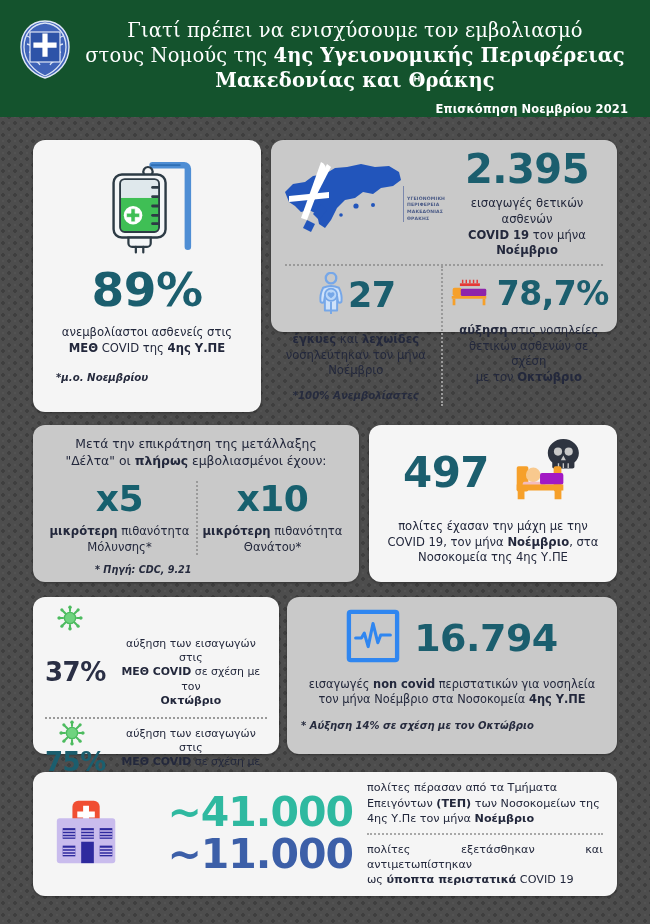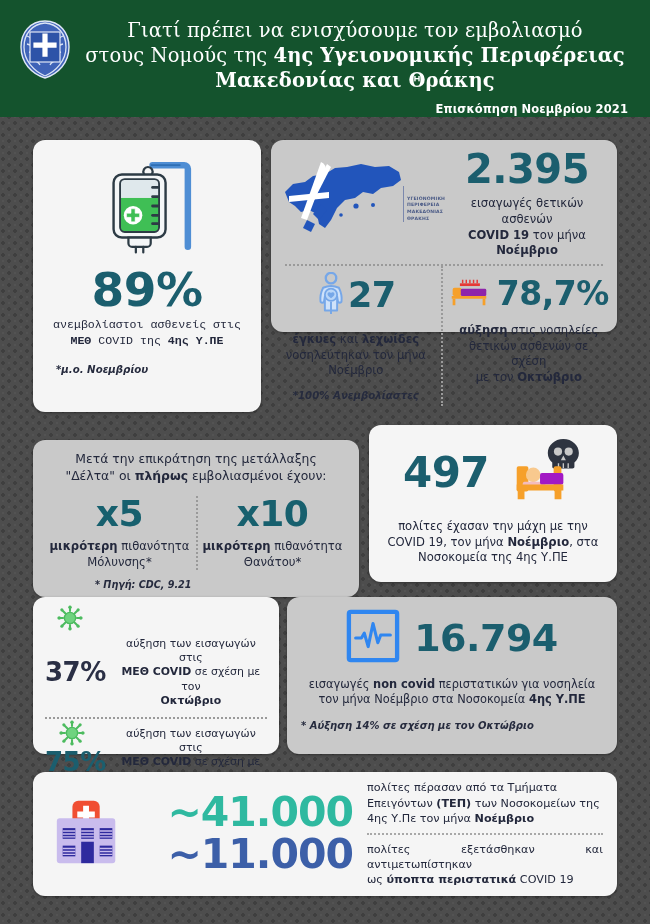--- a/index.html
+++ b/index.html
@@ -98,21 +98,21 @@
   .v-dotted {
     border-left: 2px dotted #9a9a9a;
     position: absolute;
     top: 0; bottom: 0;
   }
 
   
   #card-unvaccinated { left: 33px; top: 140px; width: 228px; height: 272px;
     display: flex; flex-direction: column; align-items: center; padding-top: 14px; }
   #card-unvaccinated .big-num { font-size: 47px; margin-top: 4px; }
-  #card-unvaccinated .body-txt { margin-top: 4px; padding: 0 14px; font-family: Liberation Mono, monospace; }
+  #card-unvaccinated .body-txt { margin-top: 12px; padding: 0 14px; }
   #card-unvaccinated .note { margin-top: 16px; align-self: flex-start; padding-left: 23px; }
 
   
   #card-admissions { left: 271px; top: 140px; width: 346px; height: 192px; }
   .adm-top { display: flex; align-items: center; height: 124px; padding: 4px 10px 0 6px; }
   .adm-map { width: 130px; height: 92px; flex: 0 0 130px; position: relative; }
   .adm-logo-text {
     font-size: 4.6px; line-height: 1.45; color: #4a5a86; font-weight: bold;
     letter-spacing: 0.15px; width: 42px; flex: 0 0 42px; padding-top: 10px;
     border-left: 0.8px solid #7b88ad; padding-left: 3px; margin-left: -4px;
@@ -124,21 +124,21 @@
   .adm-sep { margin: 0 14px; }
   .adm-bottom { display: flex; height: 140px; position: relative; padding-top: 6px; }
   .adm-b-left { width: 49%; display: flex; flex-direction: column; align-items: center; padding: 0 6px; }
   .adm-b-right { width: 51%; display: flex; flex-direction: column; align-items: center; padding: 4px 10px 0 10px; }
   .preg-row { display: flex; align-items: center; gap: 2px; }
   .preg-row .big-num { font-size: 35px; }
   .bed-row { display: flex; align-items: center; gap: 8px; }
   .bed-row .big-num { font-size: 33px; }
 
   
-  #card-delta { left: 33px; top: 440px; width: 326px; height: 157px; padding: 10px 10px 0 10px; }
+  #card-delta { left: 33px; top: 425px; width: 326px; height: 157px; padding: 10px 10px 0 10px; }
   #card-delta .intro { color: #23283c; font-size: 12.4px; line-height: 1.38; text-align: center; }
   #card-delta .intro b { font-weight: bold; }
   .delta-cols { display: flex; margin-top: 12px; position: relative; }
   .delta-col { width: 50%; text-align: center; }
   .delta-col .big-num { font-size: 36px; }
   .delta-col .body-txt { margin-top: 7px; padding: 0 6px; }
   #card-delta .note { display: block; text-align: center; margin-top: 9px; font-size: 9.6px; }
 
   
   #card-deaths { left: 369px; top: 425px; width: 248px; height: 157px; padding: 12px 12px 0 12px; }

